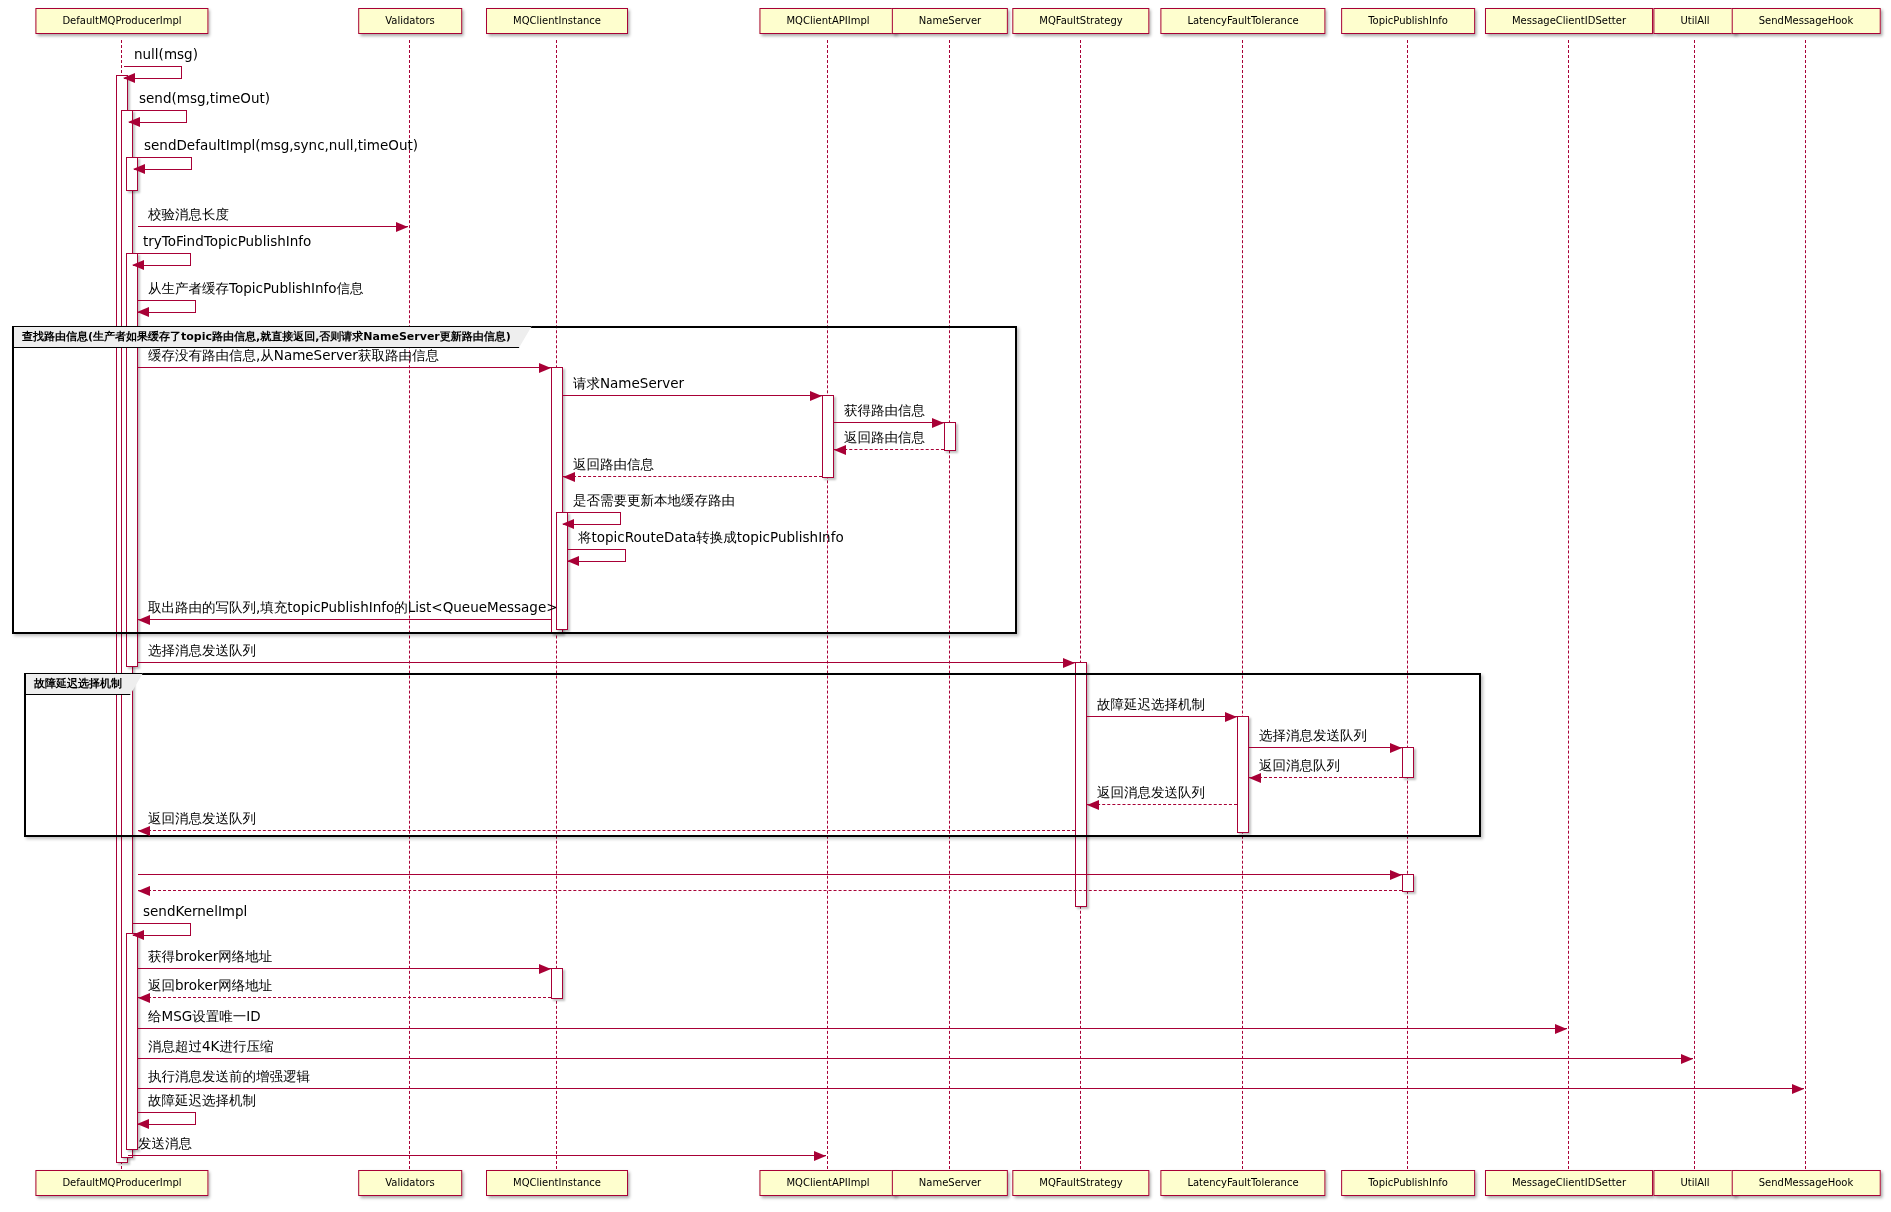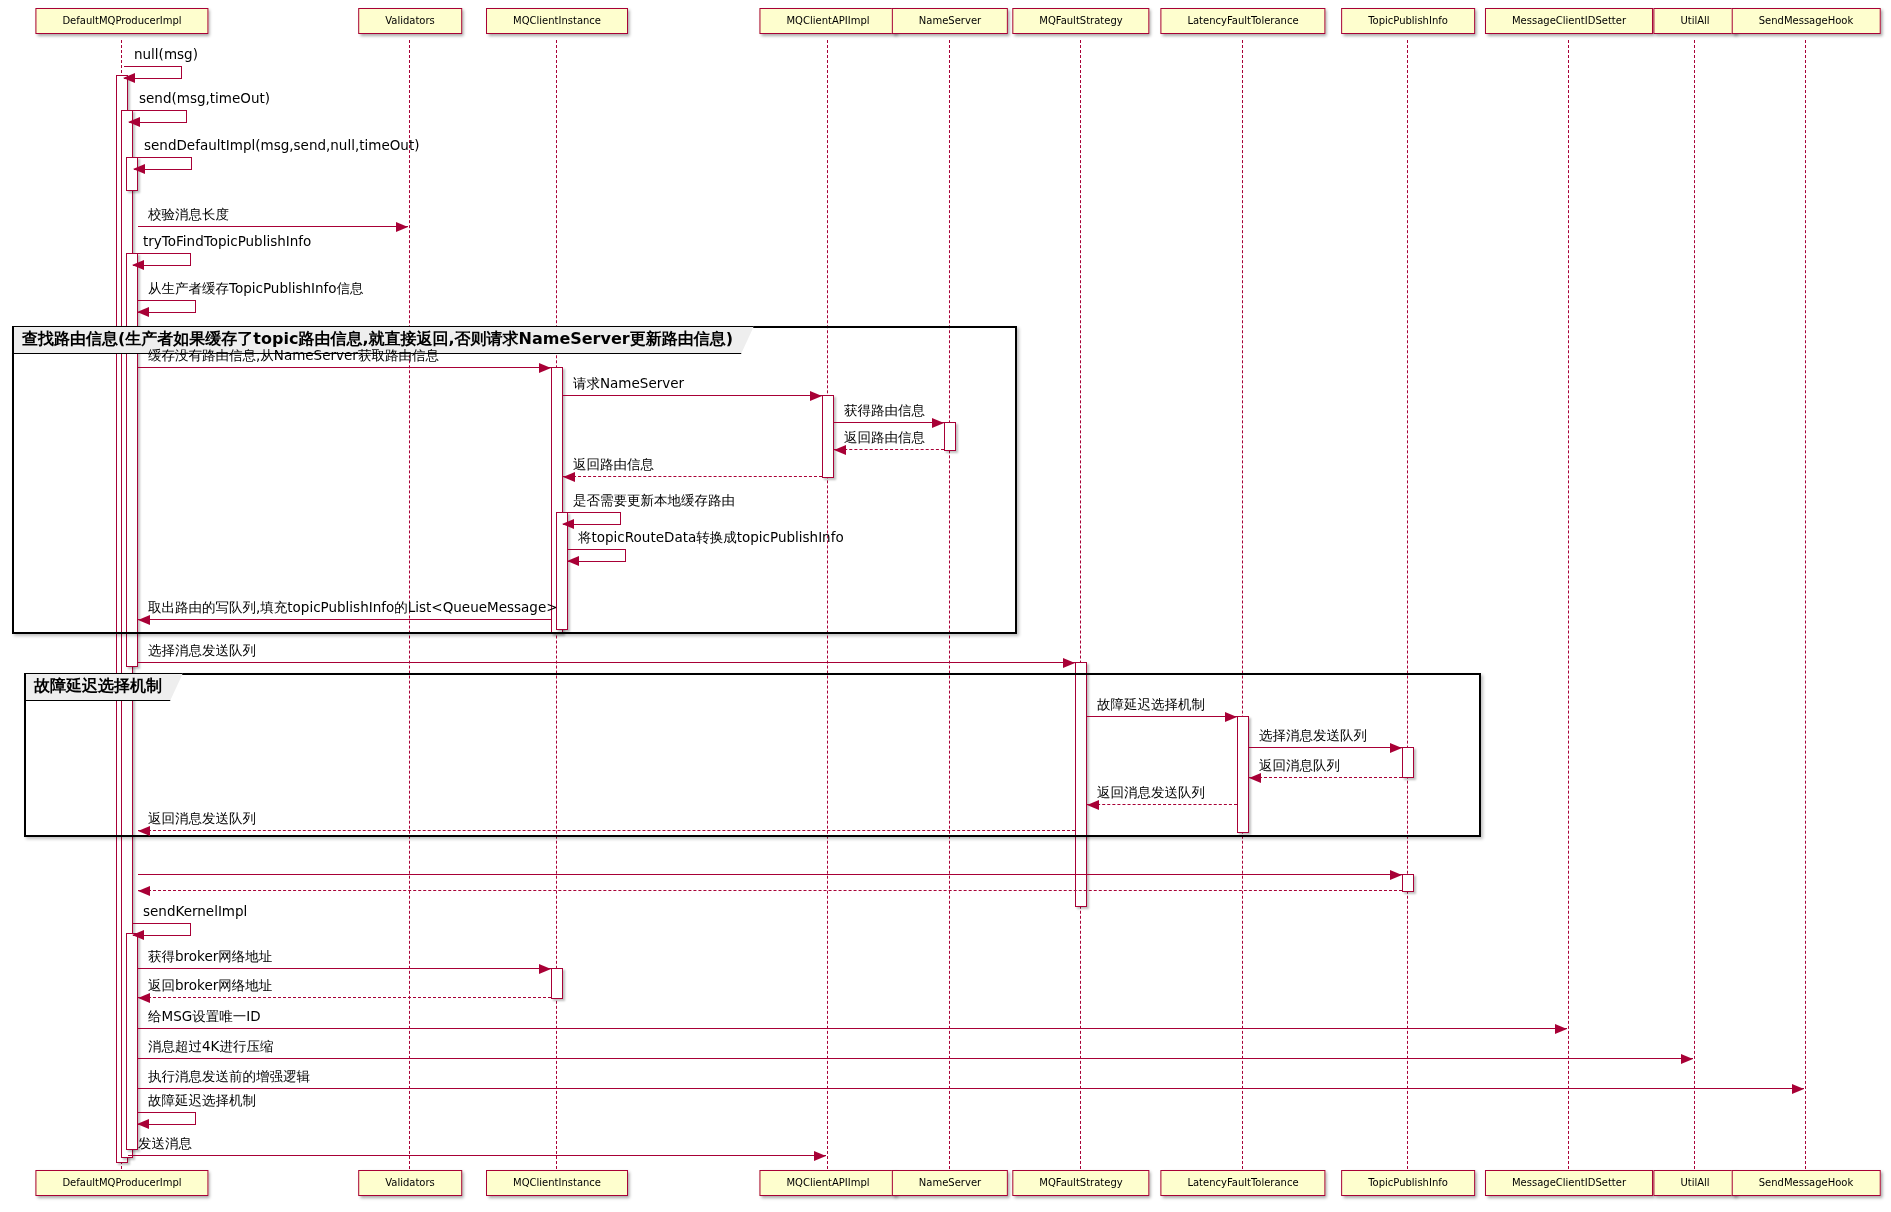--- a/index.html
+++ b/index.html
@@ -44,21 +44,21 @@
     box-sizing:border-box;
     z-index:3;
     pointer-events:none;
   }
   .gtab{
     position:absolute;left:-2px;top:-2px;
     background:#EEEEEE;
     border:1.6px solid #000;
     border-left-width:2px;
     padding:2px 20px 3px 8px;
-    font-size:16px;
+    font-size:11px;
     font-weight:bold;
     white-space:nowrap;
     clip-path:polygon(0 0,100% 0,calc(100% - 13px) 100%,0 100%);
   }
   .mline{
     position:absolute;height:0;
     border-top:1.6px solid #A80036;
     z-index:5;
   }
   .mline.dashed{border-top-style:dashed;}
@@ -142,21 +142,21 @@
       <div class="gtab"><span>故障延迟选择机制</span></div>
     </div>
     <div class="mself" style="left: 124px; top: 66px;"></div>
     <div class="ah ah-l" style="left: 123px; top: 73px;"></div>
     <div class="mlabel" style="left: 134px; top: 47px;">null(msg)</div>
     <div class="mself" style="left: 129px; top: 110px;"></div>
     <div class="ah ah-l" style="left: 128px; top: 117px;"></div>
     <div class="mlabel" style="left: 139px; top: 91px;">send(msg,timeOut)</div>
     <div class="mself" style="left: 134px; top: 157px;"></div>
     <div class="ah ah-l" style="left: 133px; top: 164px;"></div>
-    <div class="mlabel" style="left: 144px; top: 138px;">sendDefaultImpl(msg,send,null,timeOut)</div>
+    <div class="mlabel" style="left: 144px; top: 138px;">sendDefaultImpl(msg,sync,null,timeOut)</div>
     <div class="mline" style="left: 138px; top: 226px; width: 270px;"></div>
     <div class="ah ah-r" style="left: 396px; top: 222px;"></div>
     <div class="mlabel" style="left: 148px; top: 207px;">校验消息长度</div>
     <div class="mself" style="left: 133px; top: 253px;"></div>
     <div class="ah ah-l" style="left: 132px; top: 260px;"></div>
     <div class="mlabel" style="left: 143px; top: 234px;">tryToFindTopicPublishInfo</div>
     <div class="mself" style="left: 138px; top: 300px;"></div>
     <div class="ah ah-l" style="left: 137px; top: 307px;"></div>
     <div class="mlabel" style="left: 148px; top: 281px;">从生产者缓存TopicPublishInfo信息</div>
     <div class="mline" style="left: 138px; top: 367px; width: 413px;"></div>

